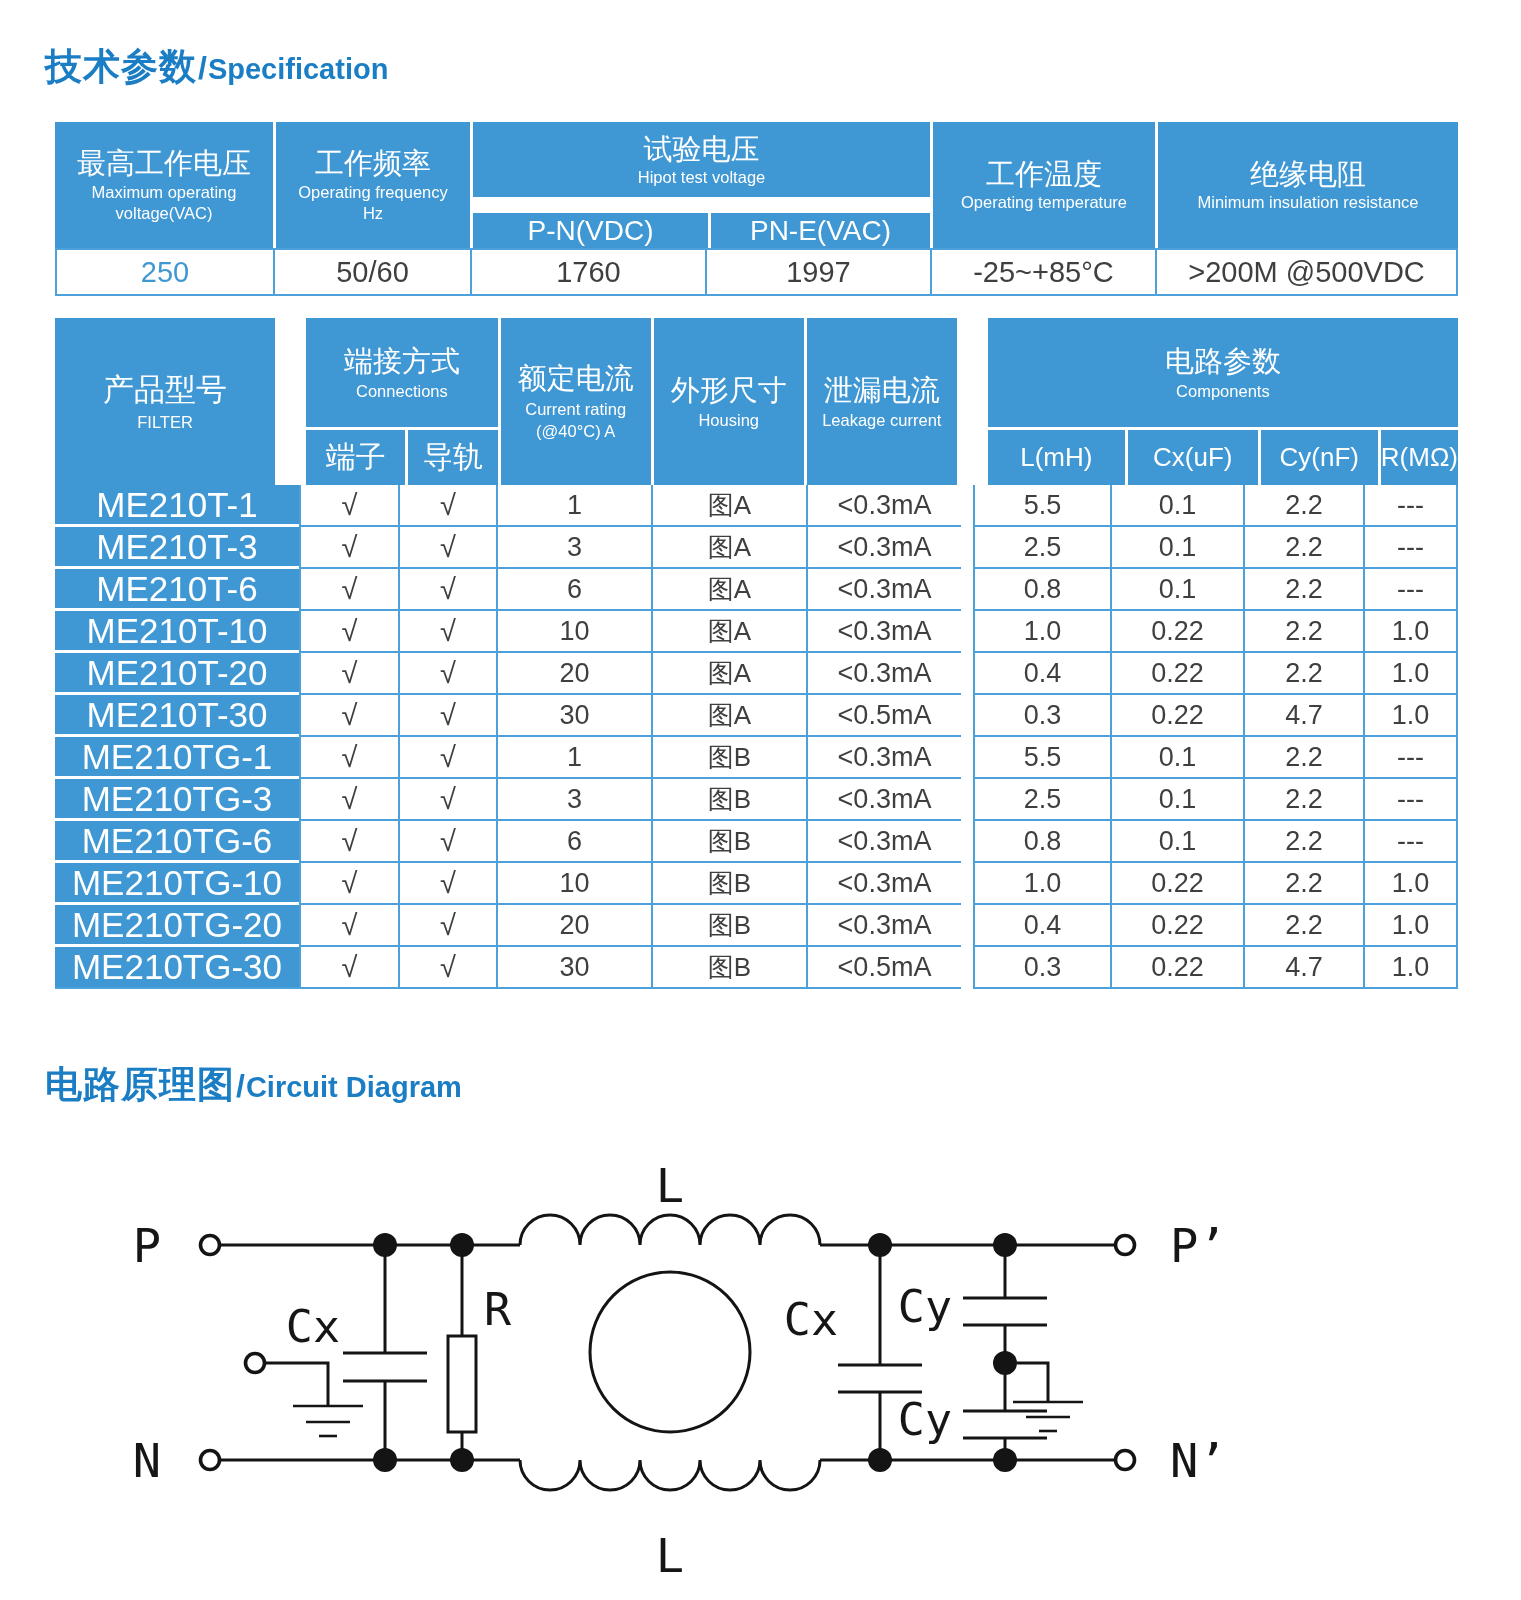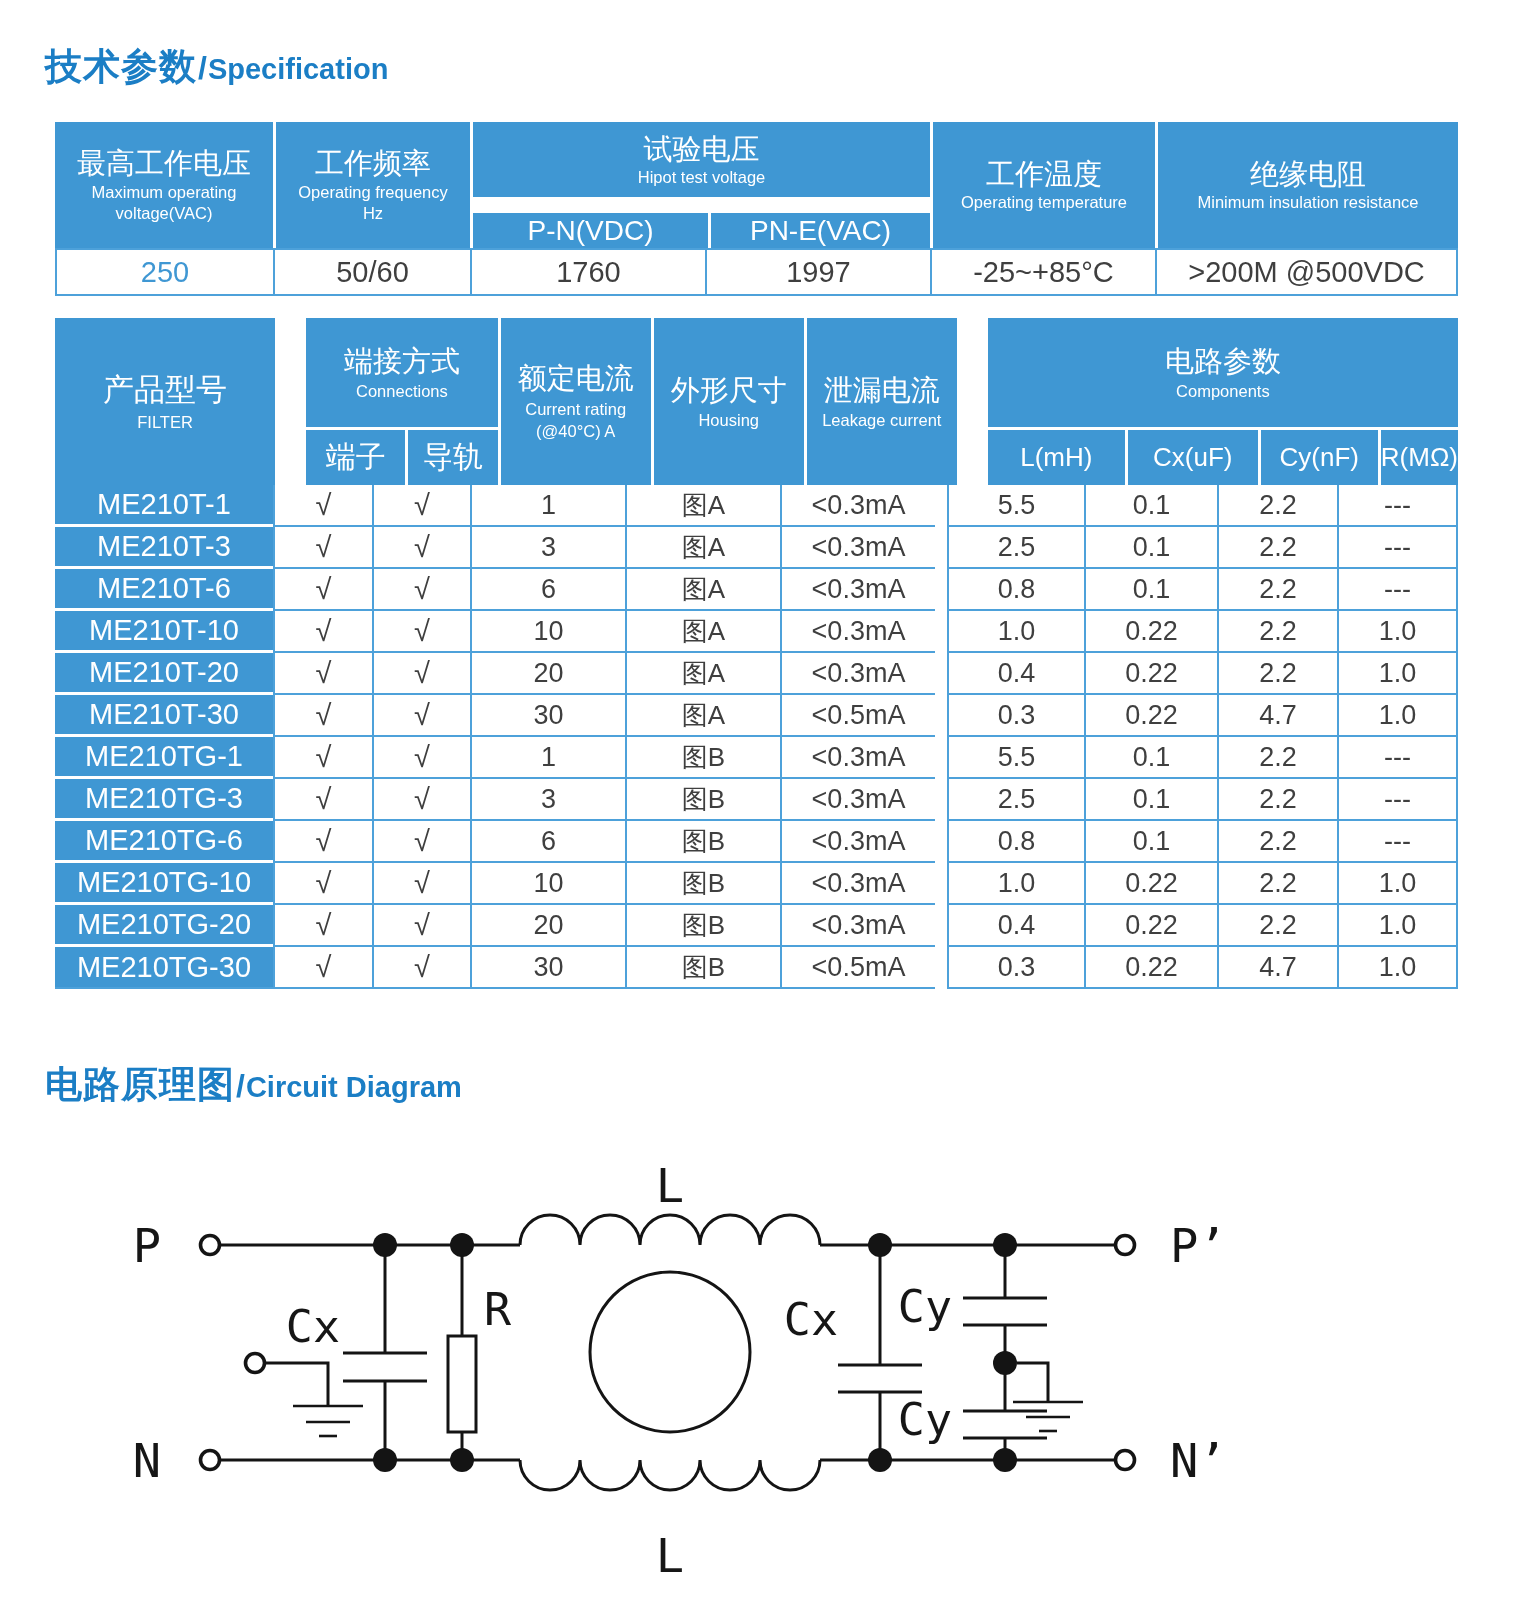--- a/index.html
+++ b/index.html
@@ -62,21 +62,21 @@
   .t2h-en{font-size:16.5px;line-height:1.35;font-weight:400;}
   .sub-zh{font-size:30px;}
   .sub-en{font-size:26px;}
   .w-model{width:223px;} .w-conn{width:197px;} .w-term{width:99px;} .w-rail{flex:1;}
   .w-cur{width:155px;} .w-hou{width:155px;} .w-leak{width:155px;}
   .w-comp{flex:1;}
   .w-l{width:137px;} .w-cx{width:133px;} .w-cy{width:120px;} .w-r{flex:1;}
 
   .m-row{display:flex;height:42px;width:100%;}
   .mc{display:flex;align-items:center;justify-content:center;}
-  .c-model{width:218px;background:var(--blue);color:#fff;font-size:29px;border-bottom:3px solid #fff;}
+  .c-model{width:244px;background:var(--blue);color:#fff;font-size:35px;border-bottom:3px solid #fff;}
   .m-row:last-child .c-model{border-bottom:2px solid var(--line);}
   .c-data{background:#fff;color:var(--ink);font-size:27px;border-left:2px solid var(--line);border-bottom:2px solid var(--line);}
   .c-check{font-size:29px;}
   .c-house{font-size:26px;}
   .c-last{border-right:2px solid var(--line);}
   .cw-term{width:99px;} .cw-rail{width:98px;} .cw-cur{width:155px;} .cw-hou{width:155px;}
   .cw-leak{width:155px;} .cw-l{width:137px;margin-left:12px;} .cw-cx{width:133px;} .cw-cy{width:120px;} .cw-r{flex:1;}
 
   
   #circuit{position:absolute;left:90px;top:1140px;width:1340px;height:460px;}

